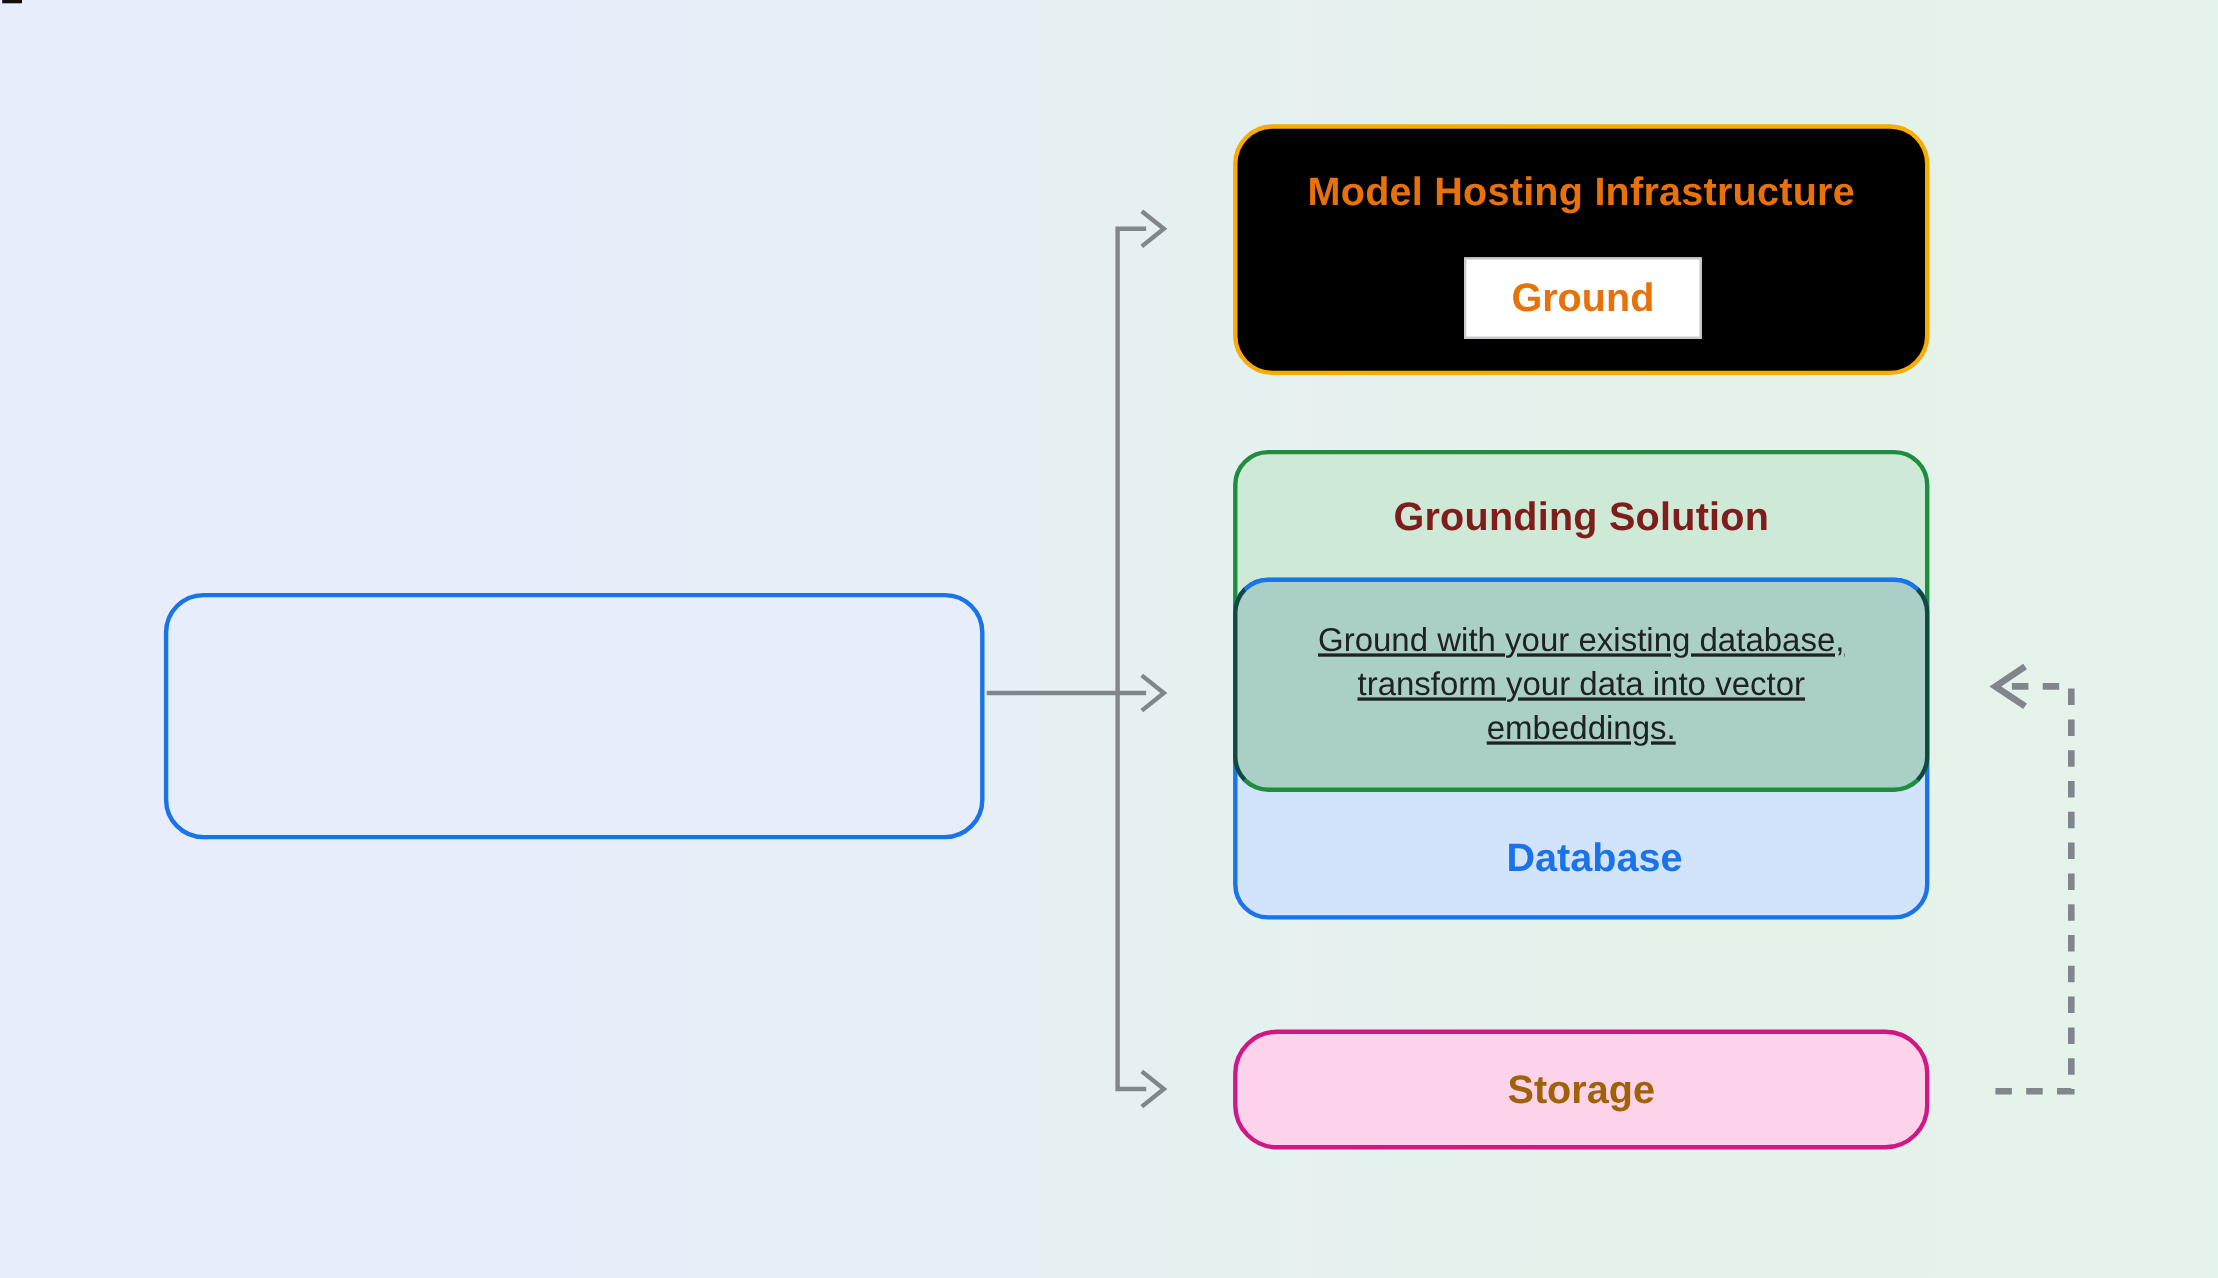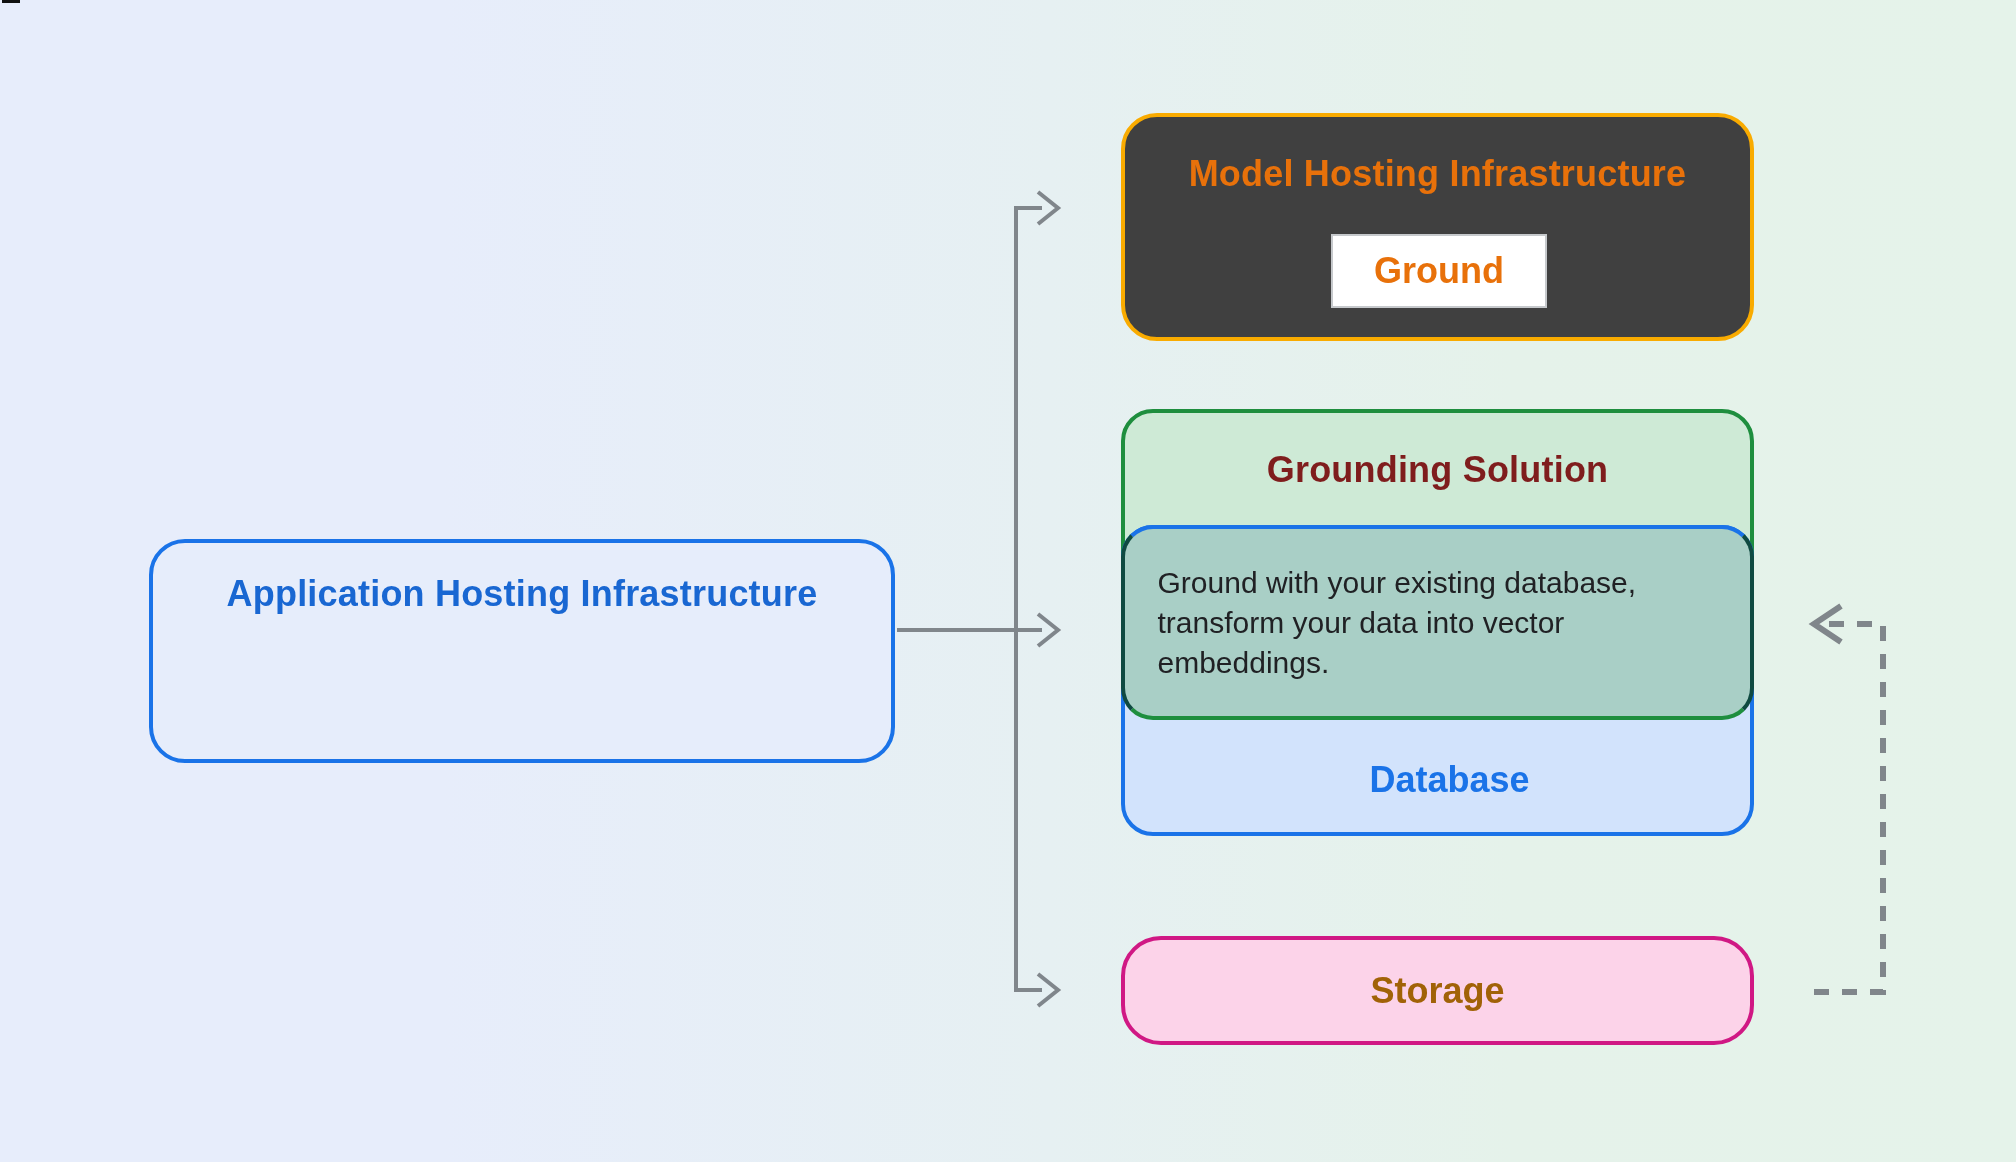--- a/index.html
+++ b/index.html
@@ -28,21 +28,21 @@
   .app-box {
     left: 149px; top: 539px; width: 746px; height: 224px;
     background: #e6edfb; border: 4px solid #1a73e8; border-radius: 36px;
   }
   .app-title { position: absolute; left: 0; right: 0; top: 30px; color: #1967d2; }
   .app-chip { left: 212px; top: 106px; width: 318px; height: 80px; color: #1967d2; }
 
   
   .model-box {
     left: 1121px; top: 113px; width: 633px; height: 228px;
-    background: #404040; border: 4px solid #f9ab00; border-radius: 36px;
+    background: #000000; border: 4px solid #f9ab00; border-radius: 36px;
   }
   .model-title { position: absolute; left: 0; right: 0; top: 36px; color: #e8710a; }
   .model-chip { left: 206px; top: 117px; width: 216px; height: 74px; color: #e8710a; }
 
   
   .grounding-box {
     left: 1121px; top: 409px; width: 633px; height: 311px;
     background: #ceead6; border: 4px solid #1e8e3e; border-radius: 32px;
   }
   .grounding-title { position: absolute; left: 0; right: 0; top: 36px; color: #7f1d1d; }
@@ -56,22 +56,22 @@
     font-weight: bold; font-size: 36px; color: #1a73e8; padding-left: 24px;
   }
   .overlap-box {
     left: 1121px; top: 525px; width: 633px; height: 195px;
     background: #a9cfc6; border-radius: 32px;
     border: 4px solid;
     border-color: #1a73e8 #0f4a41 #1e8e3e #0f4a41;
     display: flex; align-items: center; justify-content: center;
   }
   .overlap-text {
-    width: 560px; text-align: left;
-    font-size: 30px; line-height: 40px; color: #202124;
+    width: 560px; text-align: center;
+    font-size: 30px; line-height: 40px; color: #202124; text-decoration: underline;
   }
 
   
   .storage-box {
     left: 1121px; top: 936px; width: 633px; height: 109px;
     background: #fcd3e9; border: 4px solid #d01884; border-radius: 40px;
     display: flex; align-items: center; justify-content: center;
   }
   .storage-label { font-weight: bold; font-size: 36px; color: #a16207; }
 
@@ -90,21 +90,20 @@
 
   <path d="M 1038 192 L 1058 208 L 1038 224" fill="none" stroke="#80868b" stroke-width="4"></path>
   <path d="M 1038 614 L 1058 630 L 1038 646" fill="none" stroke="#80868b" stroke-width="4"></path>
   <path d="M 1038 974 L 1058 990 L 1038 1006" fill="none" stroke="#80868b" stroke-width="4"></path>
 
   <path d="M 1814 992 L 1883 992 L 1883 624 L 1826 624" fill="none" stroke="#80868b" stroke-width="6" stroke-dasharray="15 13"></path>
   <path d="M 1841 606 L 1814 624 L 1841 642" fill="none" stroke="#80868b" stroke-width="6"></path>
 </svg>
 
 <div class="card app-box">
-  <div class="card-title app-title">Application Hosting Infrastructure</div>
 </div>
 
 <div class="card model-box">
   <div class="card-title model-title">Model Hosting Infrastructure</div>
   <div class="chip model-chip">
     <span>Ground</span>
   </div>
 </div>
 
 <div class="card grounding-box">

